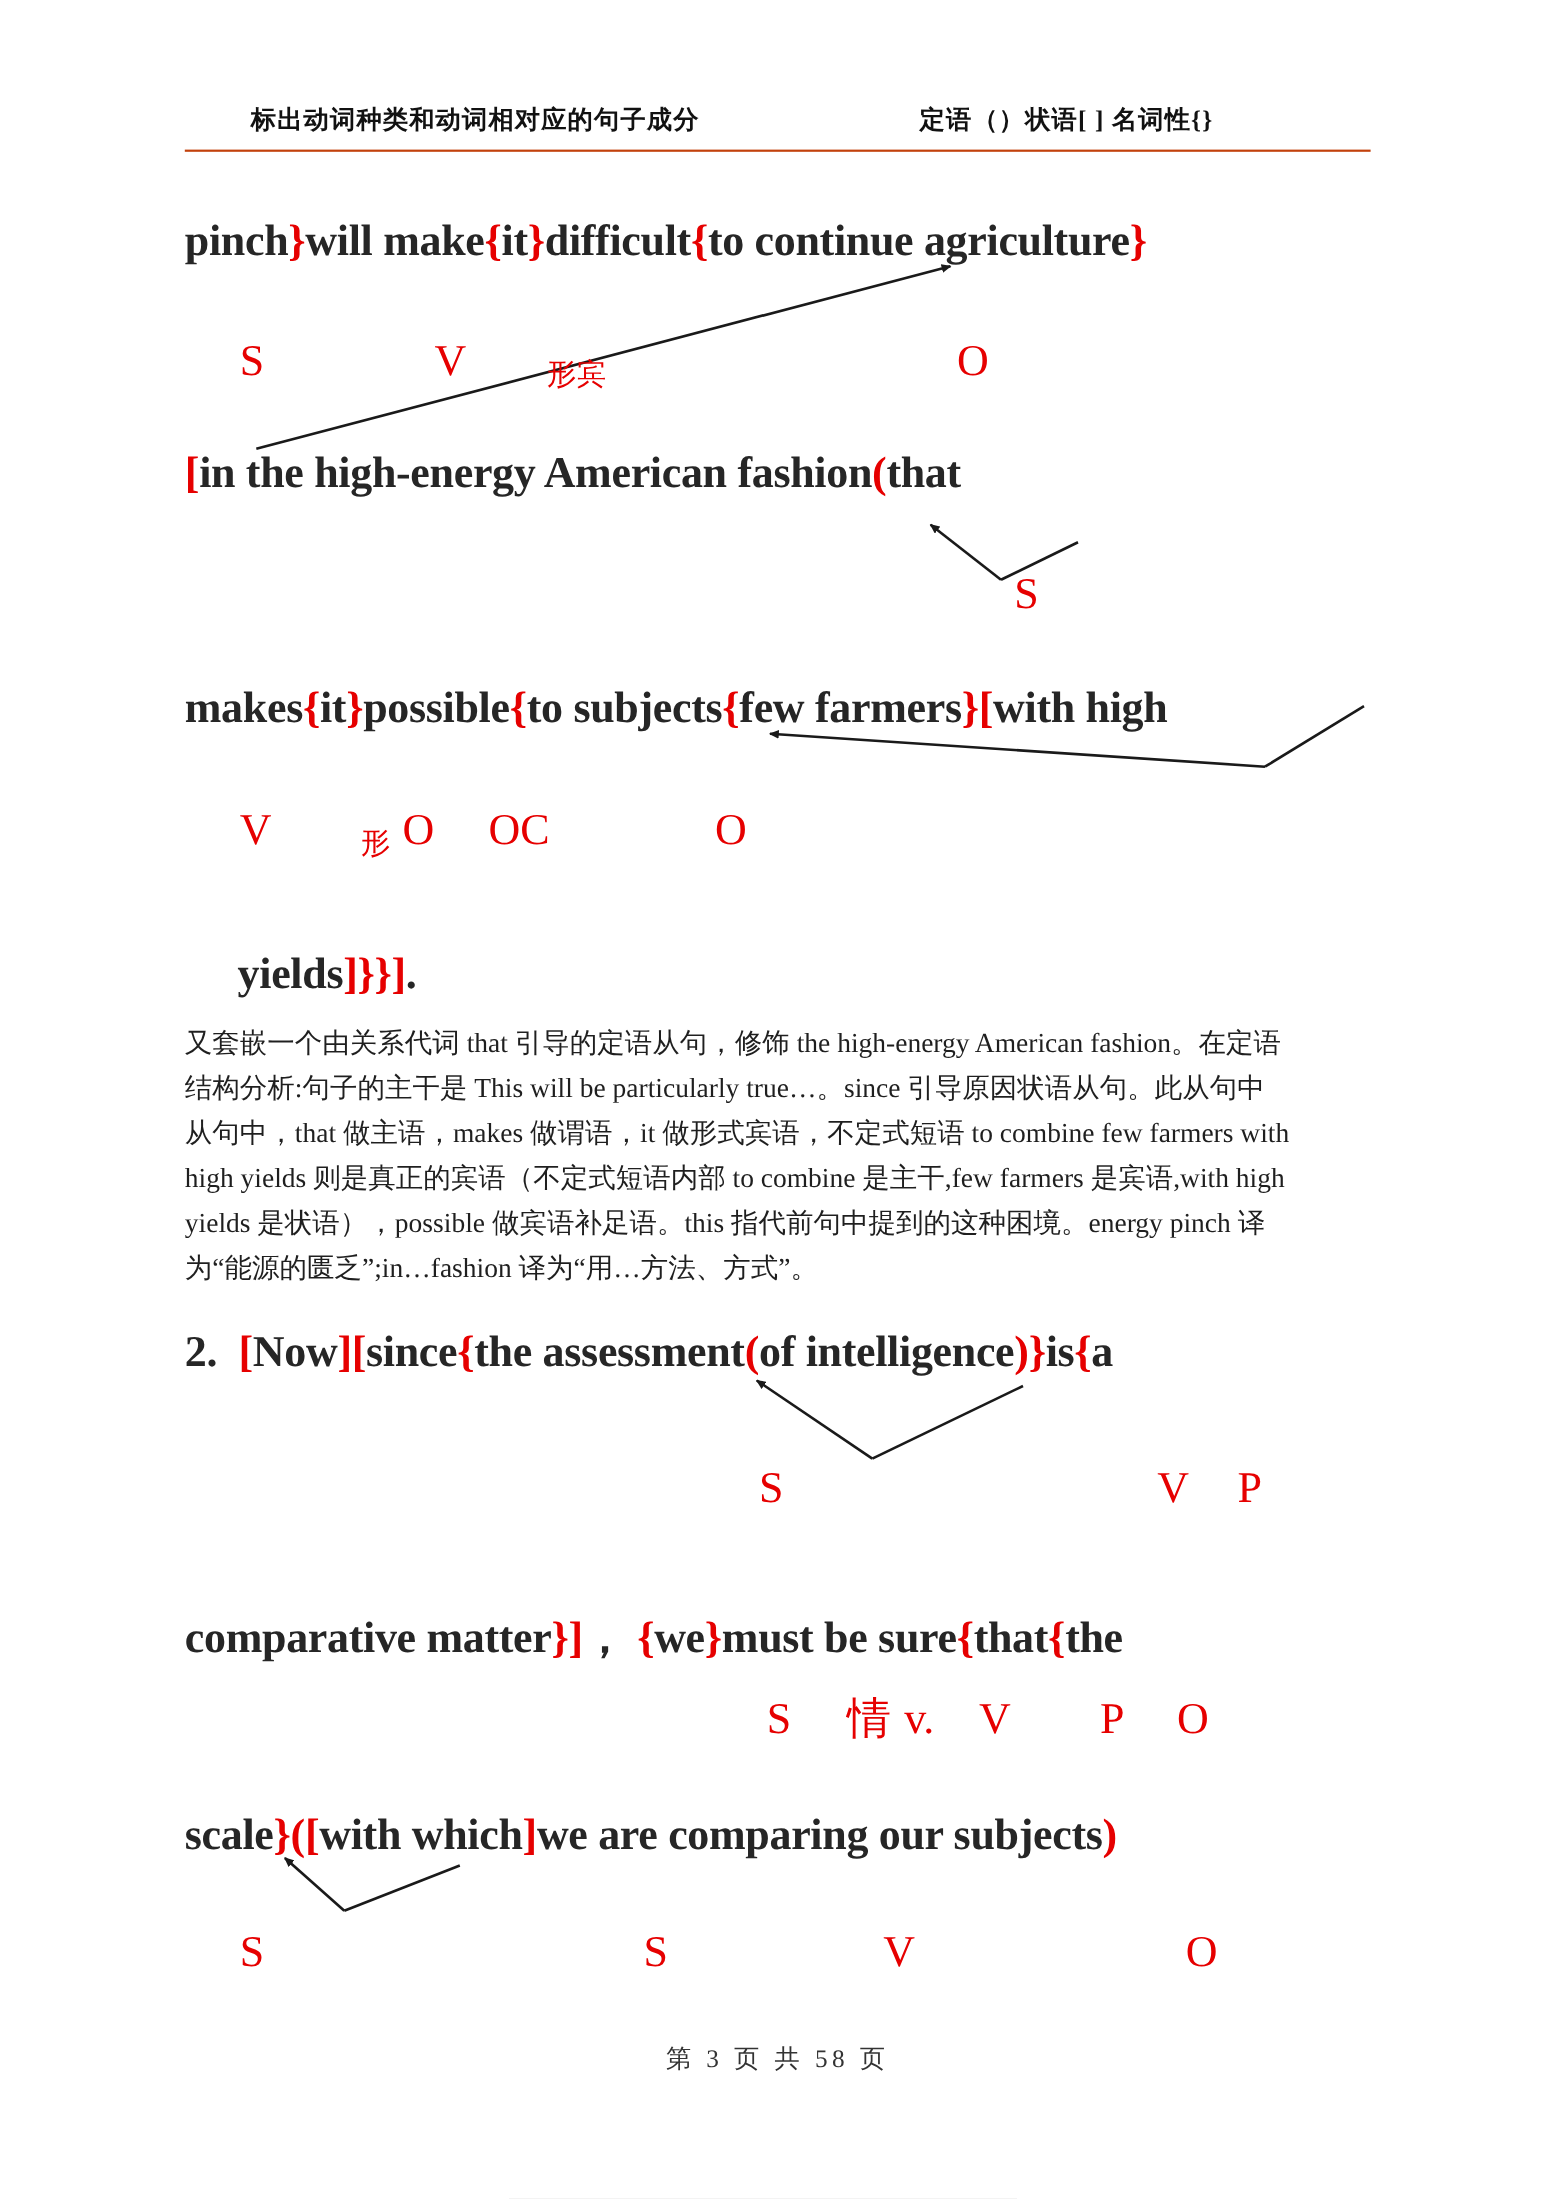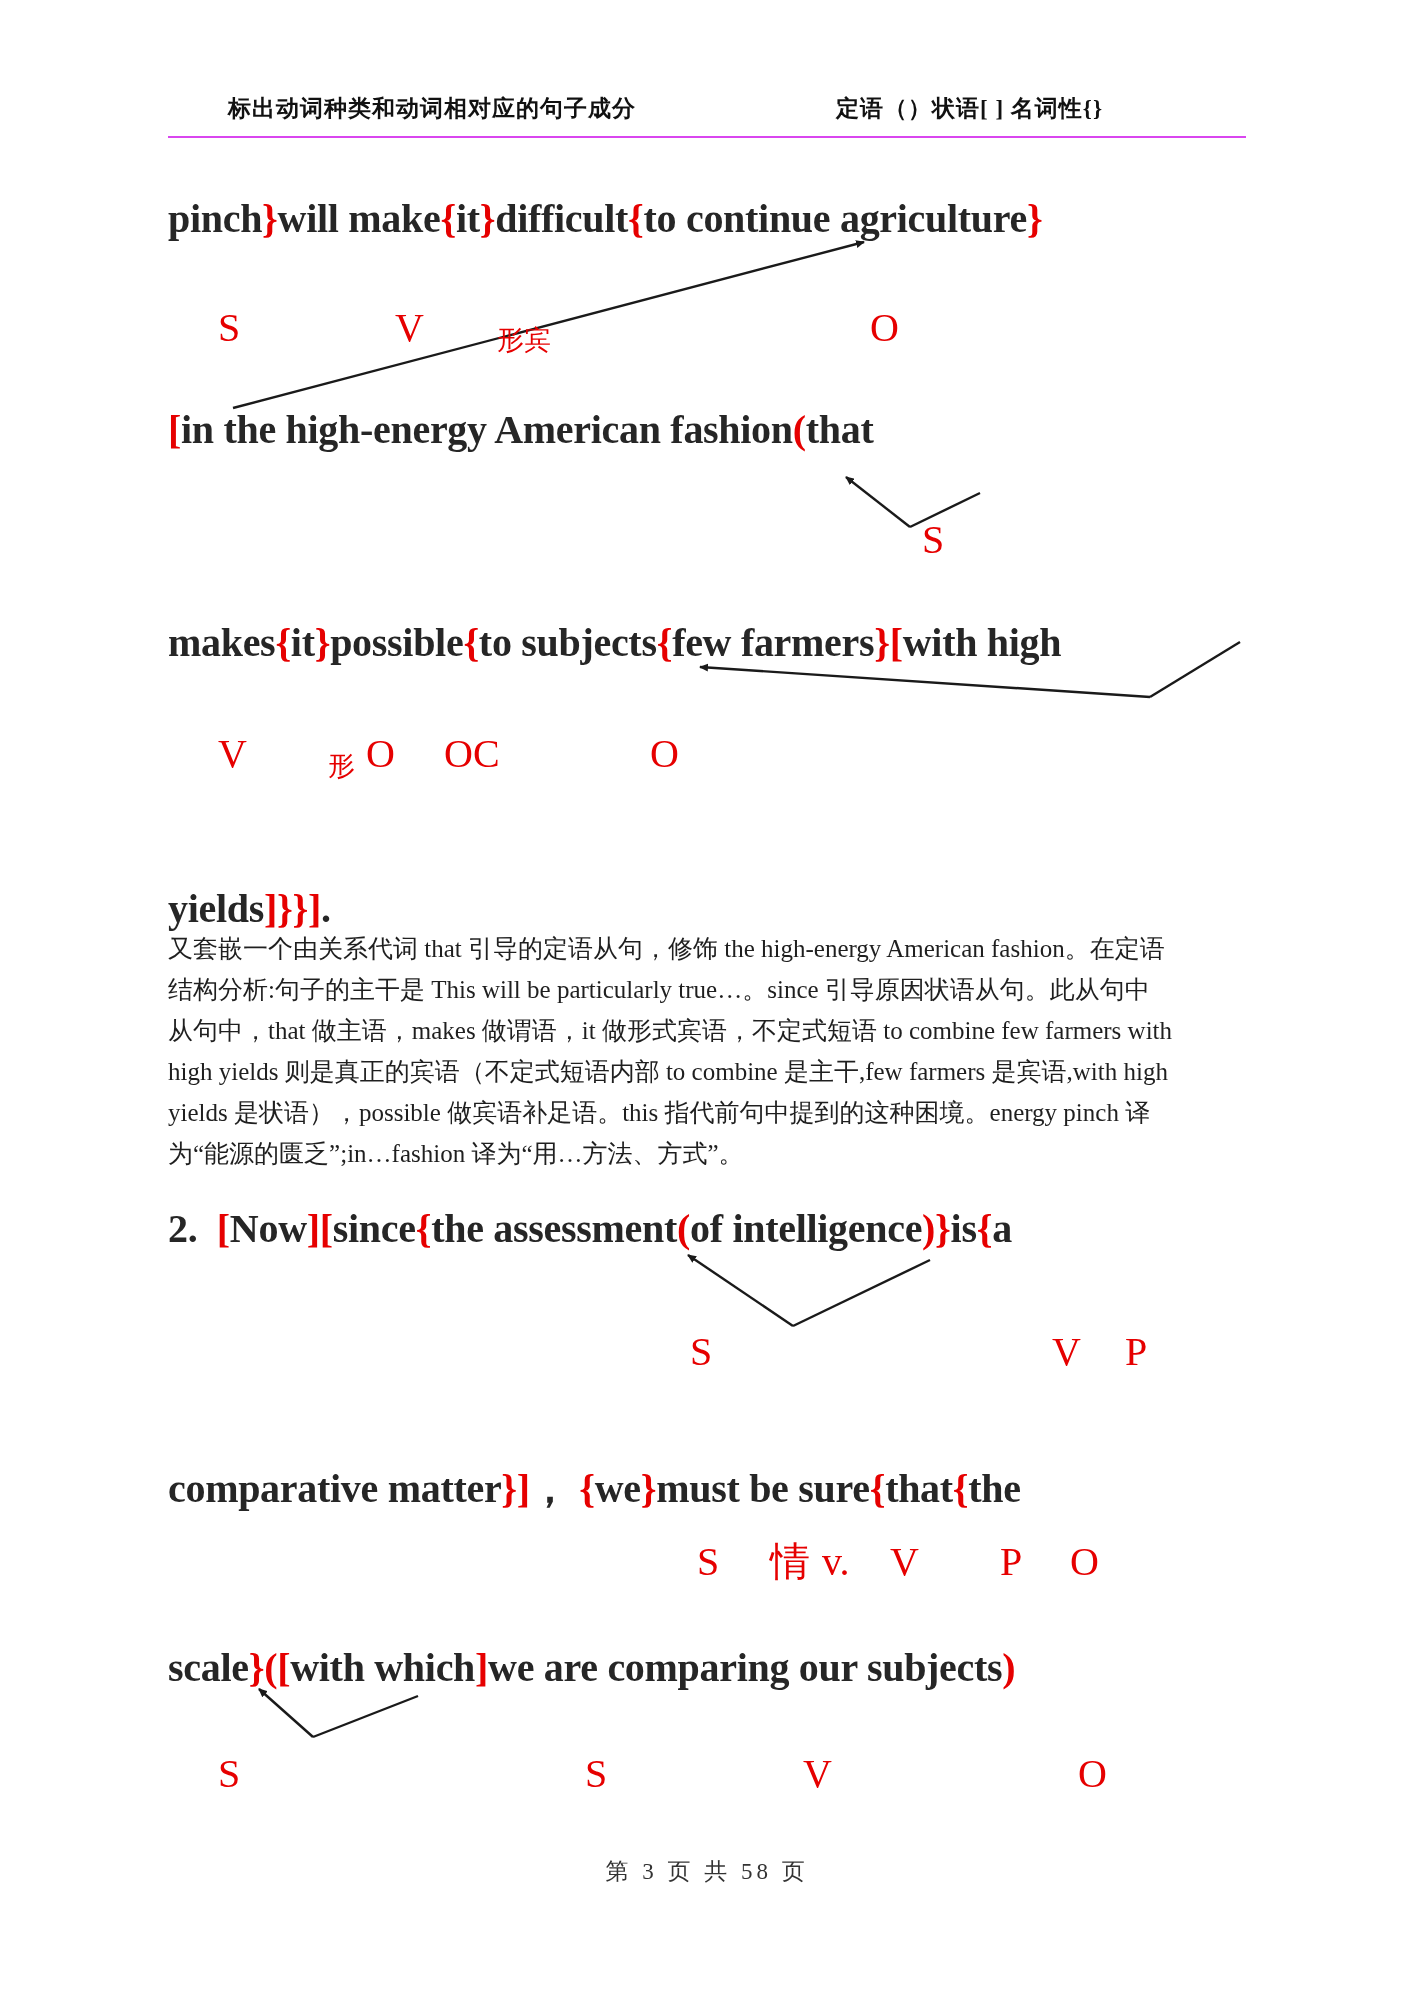--- a/index.html
+++ b/index.html
@@ -4,21 +4,21 @@
 <style>
   html,body{margin:0;padding:0;background:#888;}
   .page{
     position:relative;width:1414px;height:1999px;background:#ffffff;
     margin:0 auto;font-family:"Liberation Serif","DejaVu Serif",serif;
     overflow:hidden;
   }
   
   .header{
     position:absolute;left:168px;top:96px;width:1078px;height:40px;
-    border-bottom:2px solid #d946ef;font-weight:bold;font-size:23px;color:#111;
+    border-bottom:2px solid #c2410c;font-weight:bold;font-size:23px;color:#111;
     line-height:26px;
   }
   .h-left{position:absolute;left:60px;top:0;letter-spacing:1px;}
   .h-right{position:absolute;left:668px;top:0;letter-spacing:1px;}
   
   .sline{
     position:absolute;left:168px;font-weight:bold;font-size:40px;
     line-height:46px;color:#262626;white-space:pre;letter-spacing:-0.3px;
   }
   .sline .r{color:var(--red,#e60000);}
@@ -69,21 +69,21 @@
       <line x1="793" y1="1326" x2="688" y2="1255" marker-end="url(#ah)"></line>
       <line x1="793" y1="1326" x2="930" y2="1260"></line>
       <line x1="313" y1="1737" x2="259" y2="1689" marker-end="url(#ah)"></line>
       <line x1="313" y1="1737" x2="418" y2="1696"></line>
     </svg>
 
   <div id="lines-root">
       <div class="sline" style="top: 196px;"><span class="k">pinch</span><span class="r">}</span><span class="k">will make</span><span class="r">{</span><span class="k">it</span><span class="r">}</span><span class="k">difficult</span><span class="r">{</span><span class="k">to continue agriculture</span><span class="r">}</span></div>
       <div class="sline" style="top: 407px;"><span class="r">[</span><span class="k">in the high-energy American fashion</span><span class="r">(</span><span class="k">that</span></div>
       <div class="sline" style="top: 620px;"><span class="k">makes</span><span class="r">{</span><span class="k">it</span><span class="r">}</span><span class="k">possible</span><span class="r">{</span><span class="k">to subjects</span><span class="r">{</span><span class="k">few farmers</span><span class="r">}</span><span class="r">[</span><span class="k">with high</span></div>
-      <div class="sline" style="top: 886px;"><span class="k">yields</span><span class="r">]}}]</span><span class="k">.</span></div>
+      <div class="sline" style="top: 862px; margin-left: 48px;"><span class="k">yields</span><span class="r">]}}]</span><span class="k">.</span></div>
       <div class="sline" style="top: 1206px;"><span class="k">2.</span><span class="k">  </span><span class="r">[</span><span class="k">Now</span><span class="r">][</span><span class="k">since</span><span class="r">{</span><span class="k">the assessment</span><span class="r">(</span><span class="k">of intelligence</span><span class="r">)}</span><span class="k">is</span><span class="r">{</span><span class="k">a</span></div>
       <div class="sline" style="top: 1436px; margin-top: 30px;"><span class="k">comparative matter</span><span class="r">}]</span><span class="k">，</span><span class="k"> </span><span class="r">{</span><span class="k">we</span><span class="r">}</span><span class="k">must be sure</span><span class="r">{</span><span class="k">that</span><span class="r">{</span><span class="k">the</span></div>
       <div class="sline" style="top: 1645px;"><span class="k">scale</span><span class="r">}([</span><span class="k">with which</span><span class="r">]</span><span class="k">we are comparing our subjects</span><span class="r">)</span></div>
     </div>
 
   <div id="labels-root">
       <div class="lrow" style="top: 306px;">
         <span style="left: 218px;">S</span>
         <span style="left: 395px;">V</span>
         <span class="small" style="left: 497px;">形宾</span>

